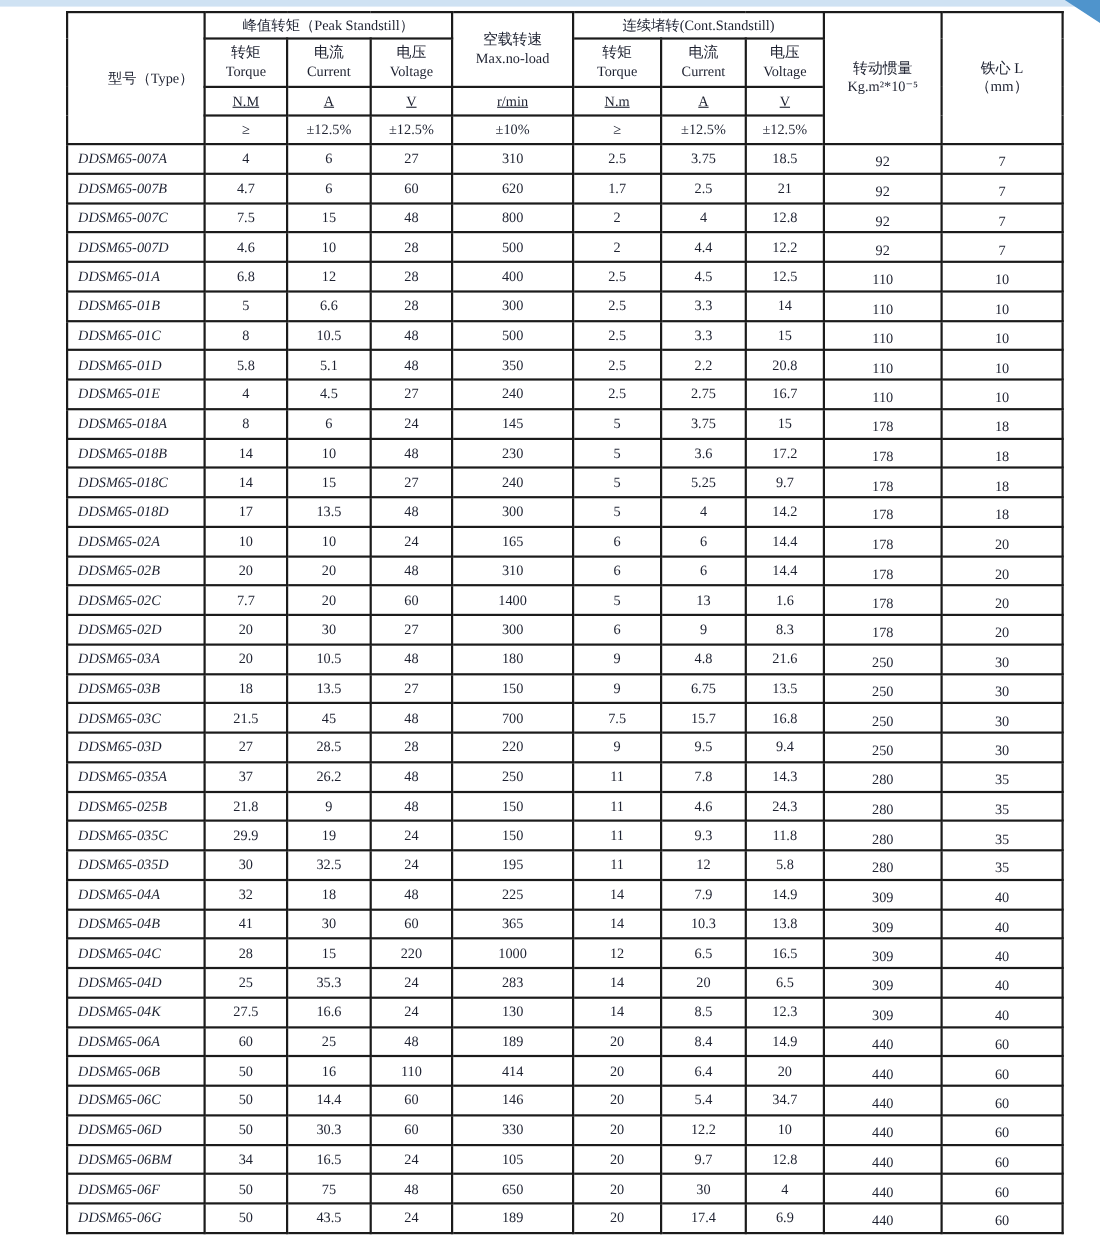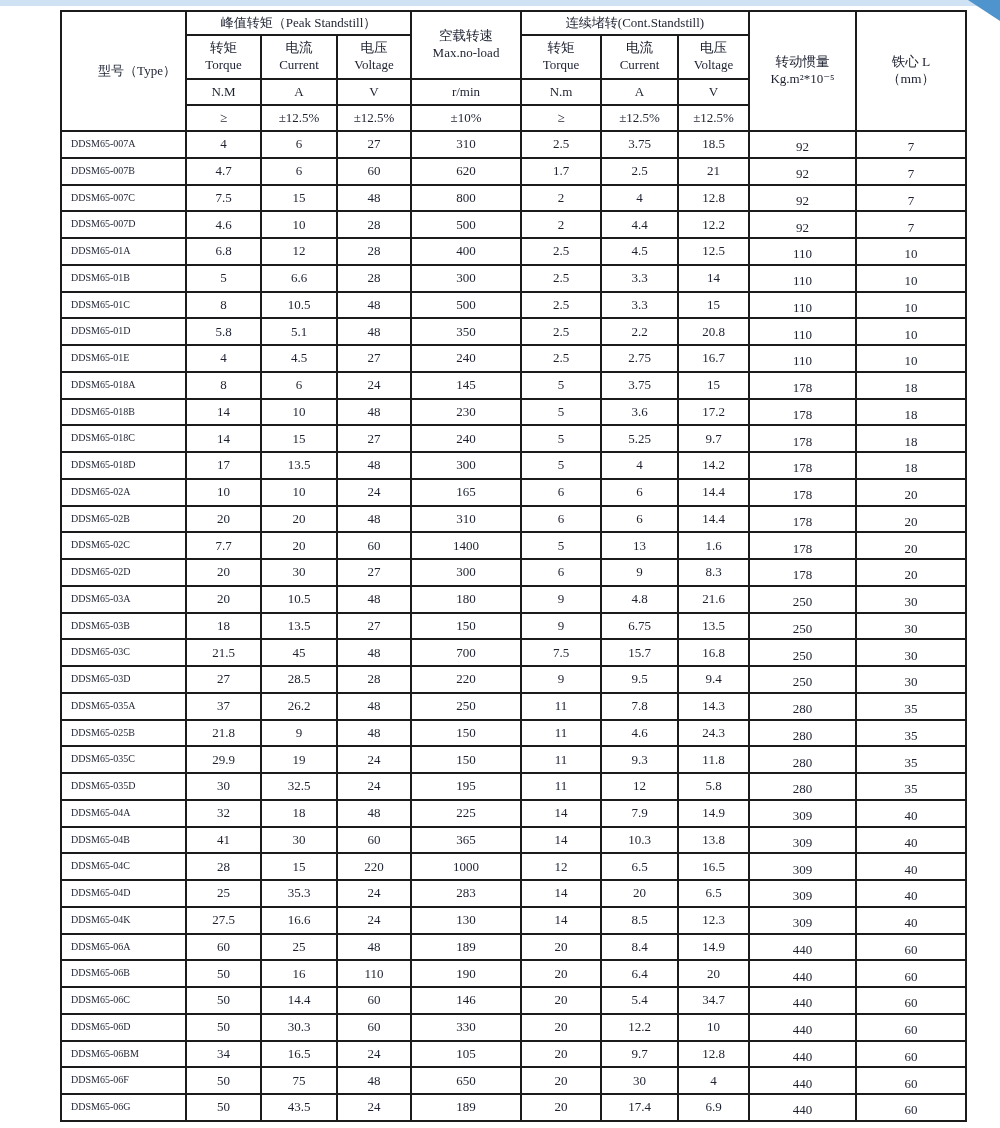--- a/index.html
+++ b/index.html
@@ -33,28 +33,29 @@
     text-align: center;
     vertical-align: middle;
     font-weight: normal;
     font-size: 13px;
     line-height: 1.25;
     overflow: hidden;
     white-space: nowrap;
   }
   .spec thead tr.h1 { height: 24px; }
   .spec thead tr.h2 { height: 44px; }
-  .spec thead tr.h3 { height: 26px; }
+  .spec thead tr.h3 { height: 26px; text-decoration: underline; }
   .spec thead tr.h4 { height: 26px; }
   .spec th .cn { display: block; font-size: 13.5px; }
   .spec th .en { display: block; font-size: 13px; }
   .type-head { text-align: left; padding-left: 27px; font-size: 14px; }
   .spec td.model {
     text-align: left; padding-left: 9px;
-    font-size: 10px;
+    font-size: 13px;
+    font-style: italic;
   }
   .spec td.num { font-size: 13px; }
   .spec td.low { padding-top: 6px; }
 </style>
 </head>
 <body>
 
 <div class="top-strip"></div>
 <div class="corner-tri"></div>
 
@@ -505,21 +506,21 @@
         <td class="num">8.4</td>
         <td class="num">14.9</td>
         <td class="num low">440</td>
         <td class="num low">60</td>
       </tr>
       <tr>
         <td class="model">DDSM65-06B</td>
         <td class="num">50</td>
         <td class="num">16</td>
         <td class="num">110</td>
-        <td class="num">190</td>
+        <td class="num">414</td>
         <td class="num">20</td>
         <td class="num">6.4</td>
         <td class="num">20</td>
         <td class="num low">440</td>
         <td class="num low">60</td>
       </tr>
       <tr>
         <td class="model">DDSM65-06C</td>
         <td class="num">50</td>
         <td class="num">14.4</td>

